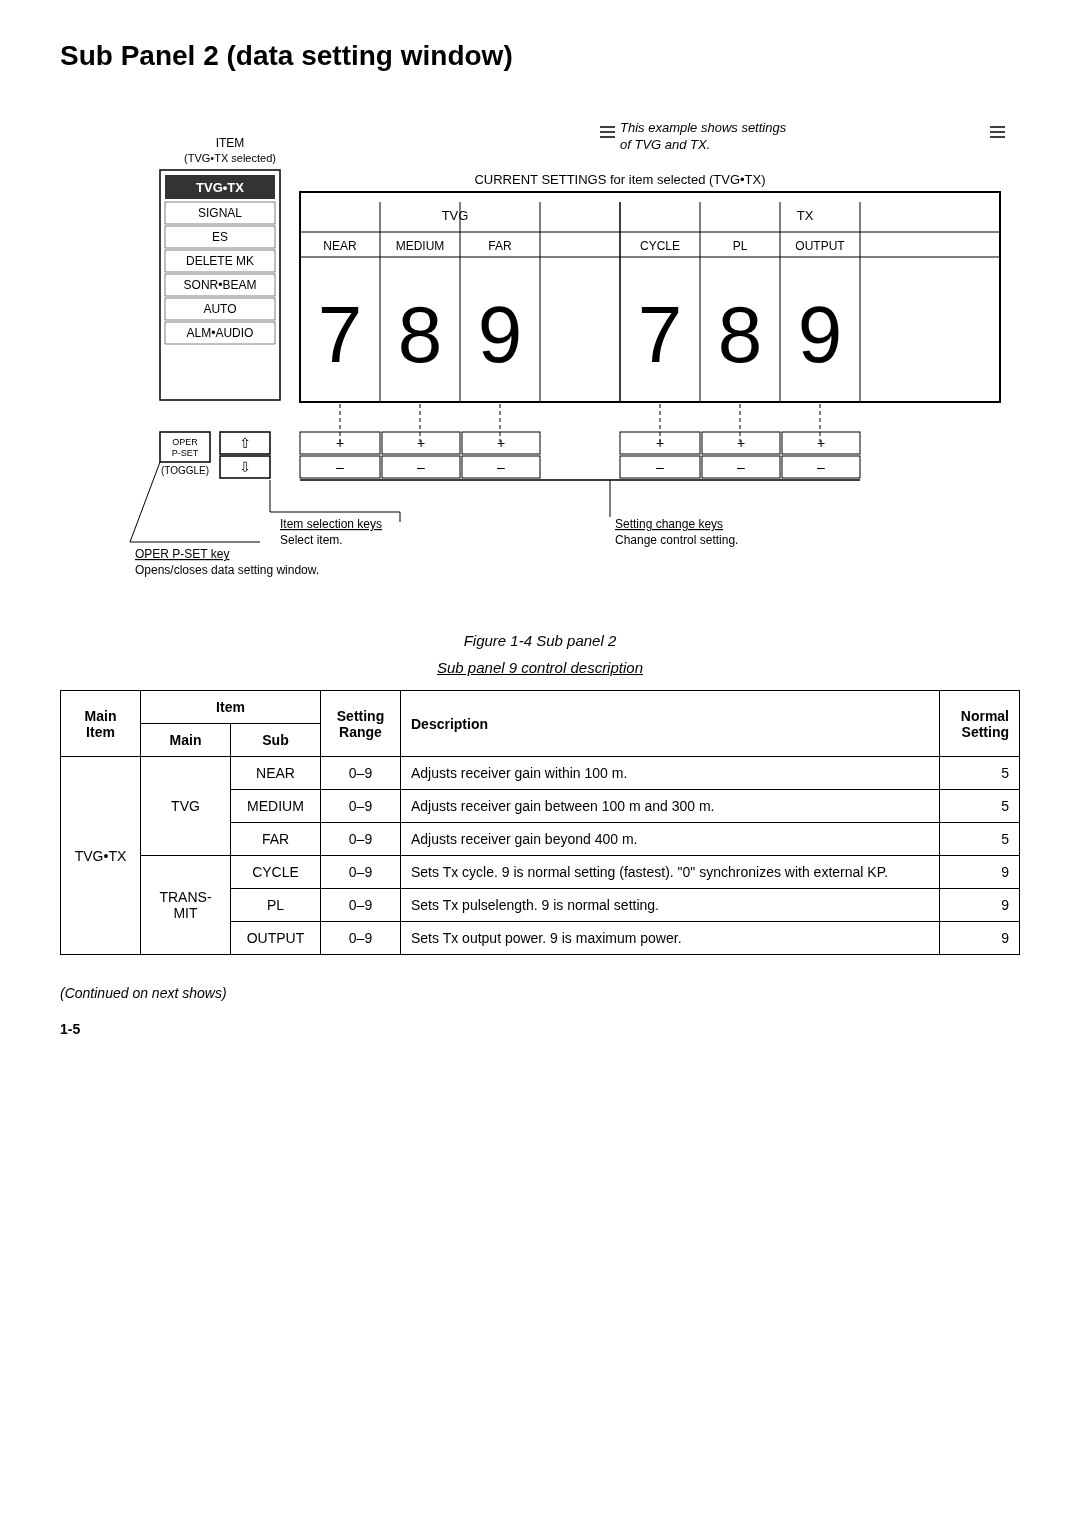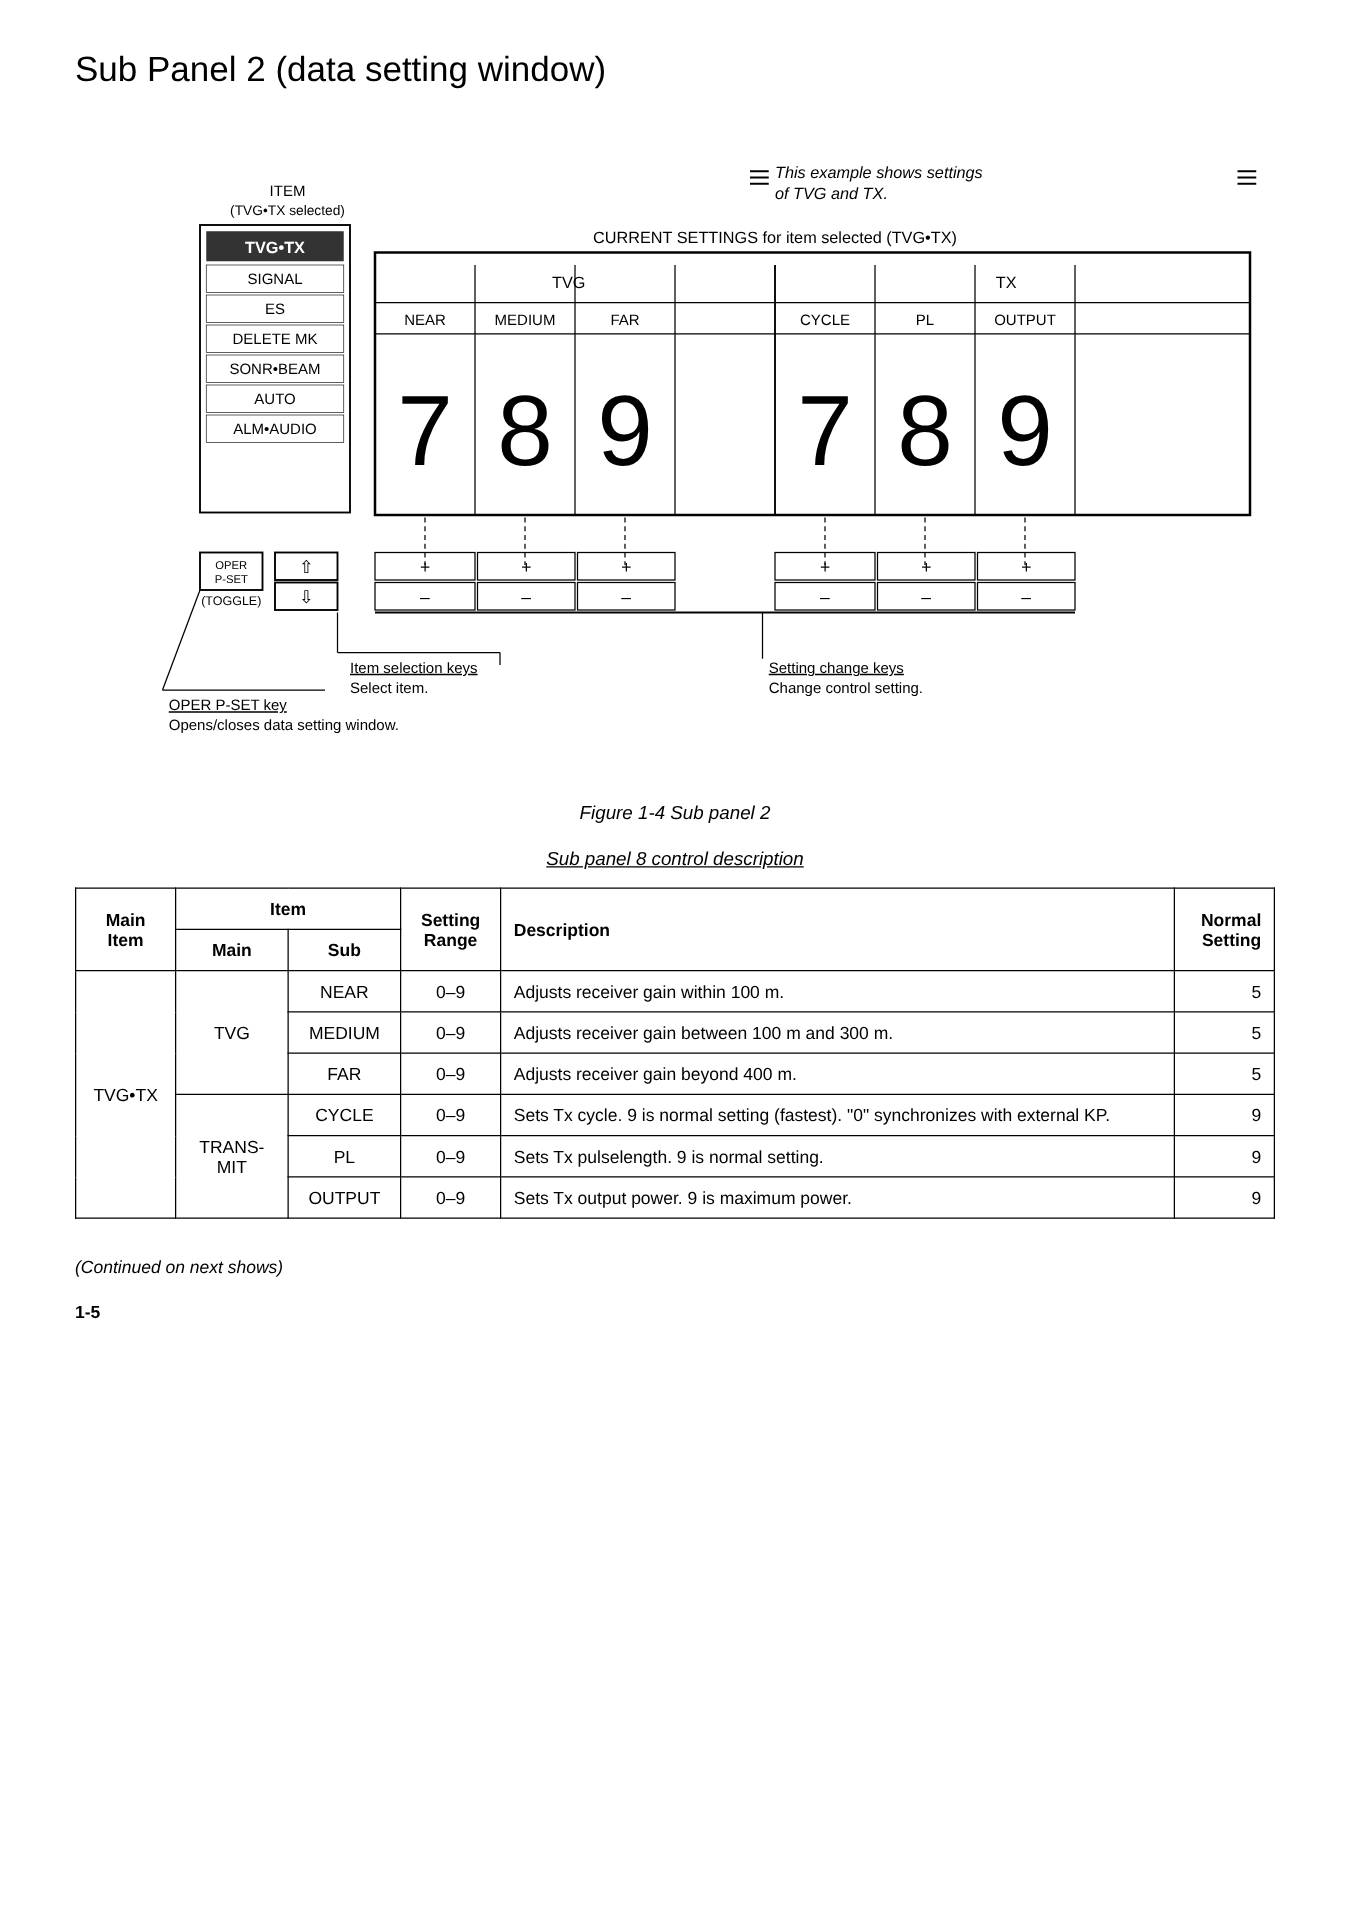--- a/index.html
+++ b/index.html
@@ -8,22 +8,22 @@
       font-family: Arial, Helvetica, sans-serif;
       font-size: 14px;
       color: #000;
       width: 1080px;
       min-height: 1526px;
       padding: 40px 60px;
     }
 
     h1 {
       font-size: 28px;
-      font-weight: normal;
-      margin-bottom: 30px;
+      font-weight: bold;
+      margin-bottom: 20px;
     }
 
     
     .diagram-area {
       position: relative;
       width: 100%;
       height: 520px;
       border: none;
       margin-bottom: 20px;
     }
@@ -32,21 +32,21 @@
     .panel-diagram {
       width: 100%;
       height: 100%;
     }
 
     
     .figure-caption {
       text-align: center;
       font-style: italic;
       font-size: 15px;
-      margin-bottom: 20px;
+      margin-bottom: 10px;
     }
 
     
     .table-caption {
       text-align: center;
       font-style: italic;
       font-size: 15px;
       text-decoration: underline;
       margin-bottom: 14px;
     }
@@ -229,21 +229,21 @@
 
     <line x1="100" y1="360" x2="70" y2="440" stroke="#000" stroke-width="1"></line>
     <line x1="70" y1="440" x2="200" y2="440" stroke="#000" stroke-width="1"></line>
     <text x="75" y="456" font-family="Arial" font-size="12" text-decoration="underline">OPER P-SET key</text>
     <text x="75" y="472" font-family="Arial" font-size="12">Opens/closes data setting window.</text>
   </svg>
 </div>
 
 <p class="figure-caption">Figure 1-4 Sub panel 2</p>
 
-<p class="table-caption">Sub panel 8 control description</p>
+<p class="table-caption">Sub panel 9 control description</p>
 
 <table>
   <thead>
     <tr>
       <th class="col-main-item" rowspan="2">Main<br>Item</th>
       <th colspan="2">Item</th>
       <th class="col-setting" rowspan="2">Setting<br>Range</th>
       <th class="col-desc" rowspan="2">Description</th>
       <th class="col-normal" rowspan="2">Normal<br>Setting</th>
     </tr>

